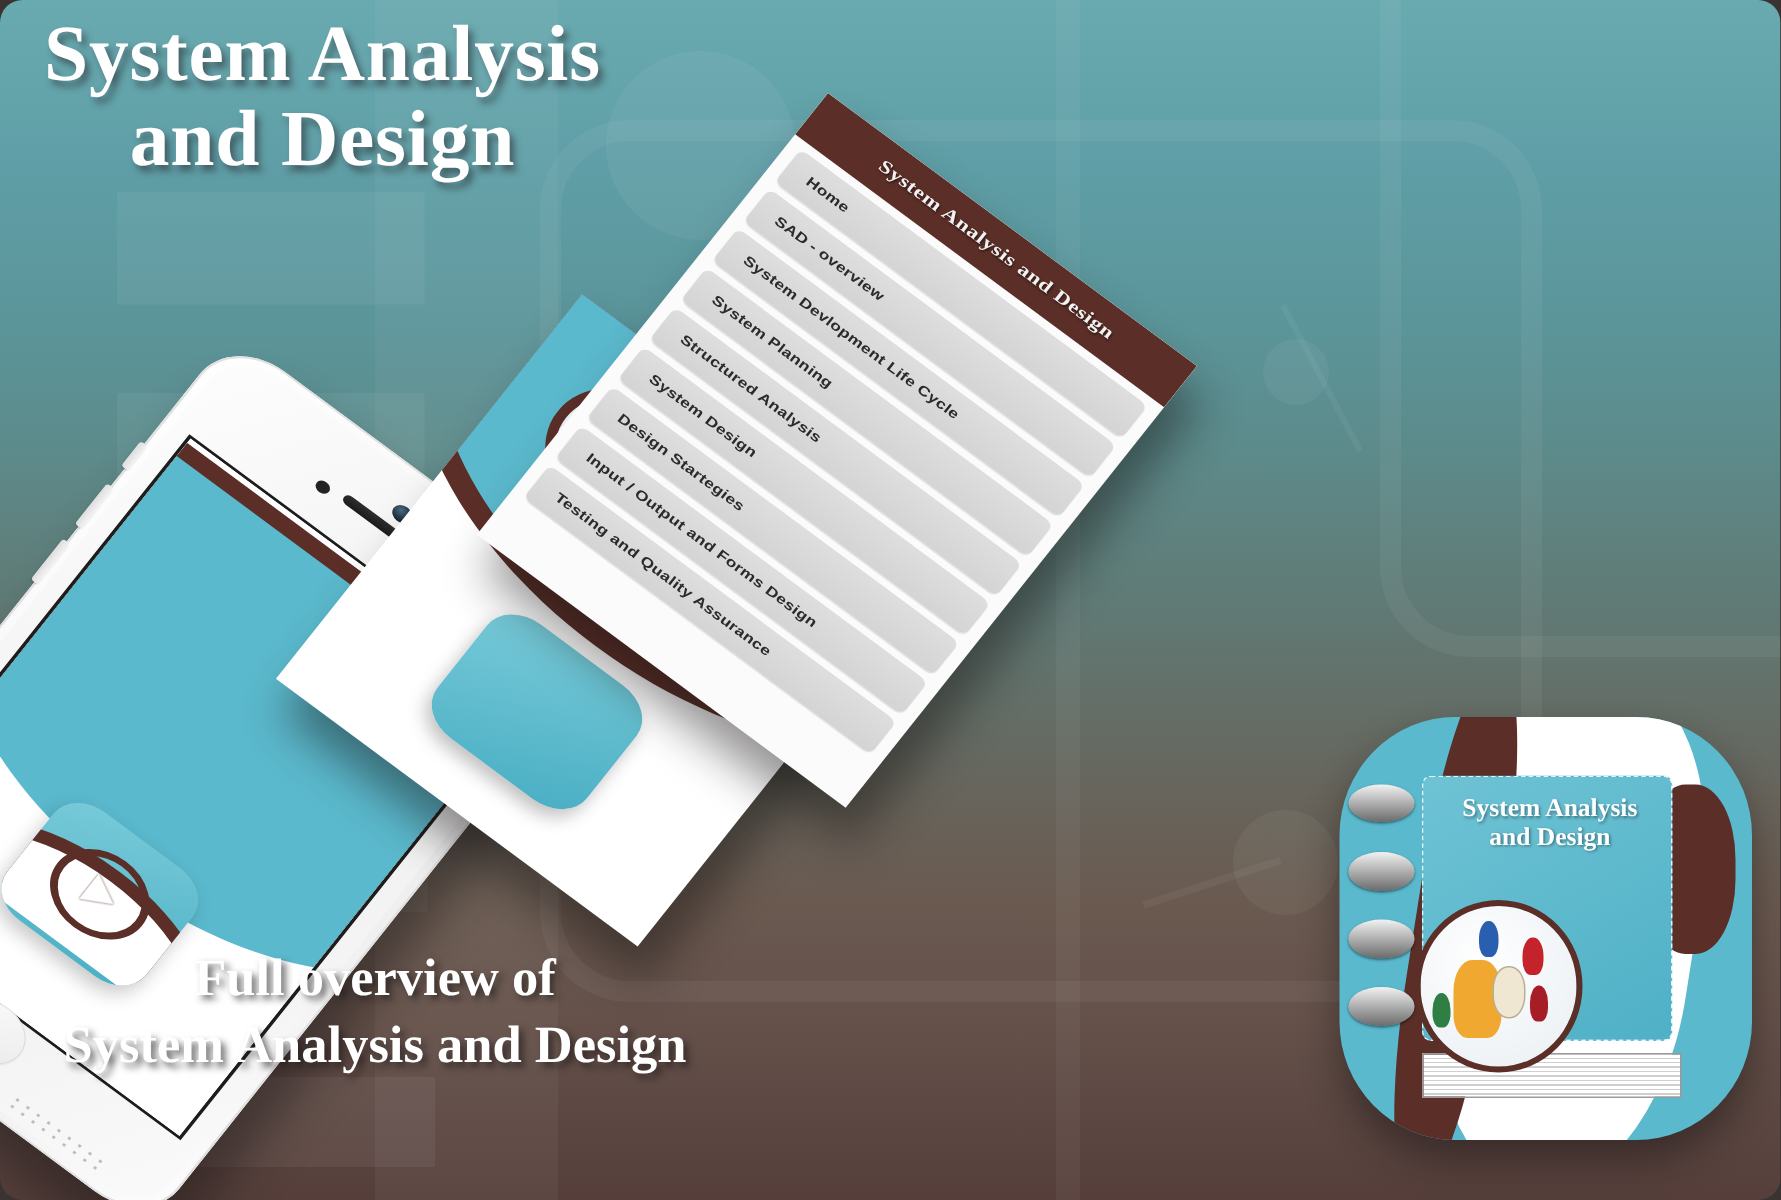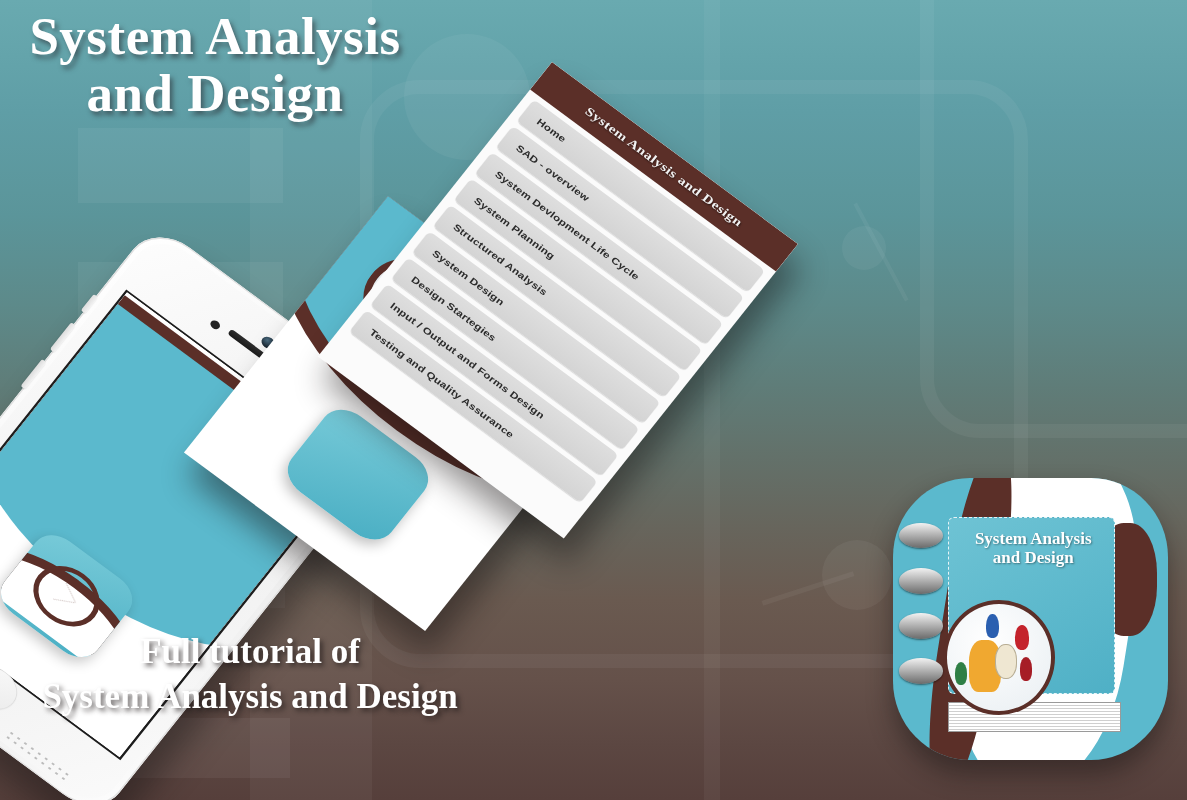--- a/index.html
+++ b/index.html
@@ -1,21 +1,21 @@
 <!DOCTYPE html>
 <html><head>
 <meta charset="utf-8">
 <style>
   html,body{margin:0;padding:0;}
   body{
     width:1187px;height:800px;overflow:hidden;
     font-family:"Liberation Sans",sans-serif;
     background:#3a3330;
   }
-  #stage{position:relative;width:1187px;height:800px;overflow:hidden;}
+  #stage{position:relative;width:1187px;height:800px;overflow:hidden;border-radius:15px;}
 
   
   .bg{
     position:absolute;inset:0;
     background:linear-gradient(to bottom,
        #69aab0 0%, #5f9ea6 14%, #5b959a 27%,
        #5d8a8a 38%, #5f7d79 48%, #63716a 57%,
        #67655c 66%, #6a5a50 75%, #65514a 85%,
        #5c4742 93%, #563f3b 100%);
   }
@@ -373,17 +373,17 @@
       <div class="lpin" style="left:8%;top:54%;width:12%;height:22%;background:#2f7f45;"></div>
       <div class="lpin" style="left:46%;top:38%;width:20%;height:30%;background:#efe7d2;border:1px solid #b8ae95;border-radius:45%;"></div>
     </div>
     <div class="lring" style="top:16%;"></div>
     <div class="lring" style="top:32%;"></div>
     <div class="lring" style="top:48%;"></div>
     <div class="lring" style="top:64%;"></div>
   </div>
 
   <div class="tagline">
-    <div>Full tutorial of</div>
+    <div>Full overview of</div>
     <div>System Analysis and Design</div>
   </div>
 
 </div>
 
 </body></html>

